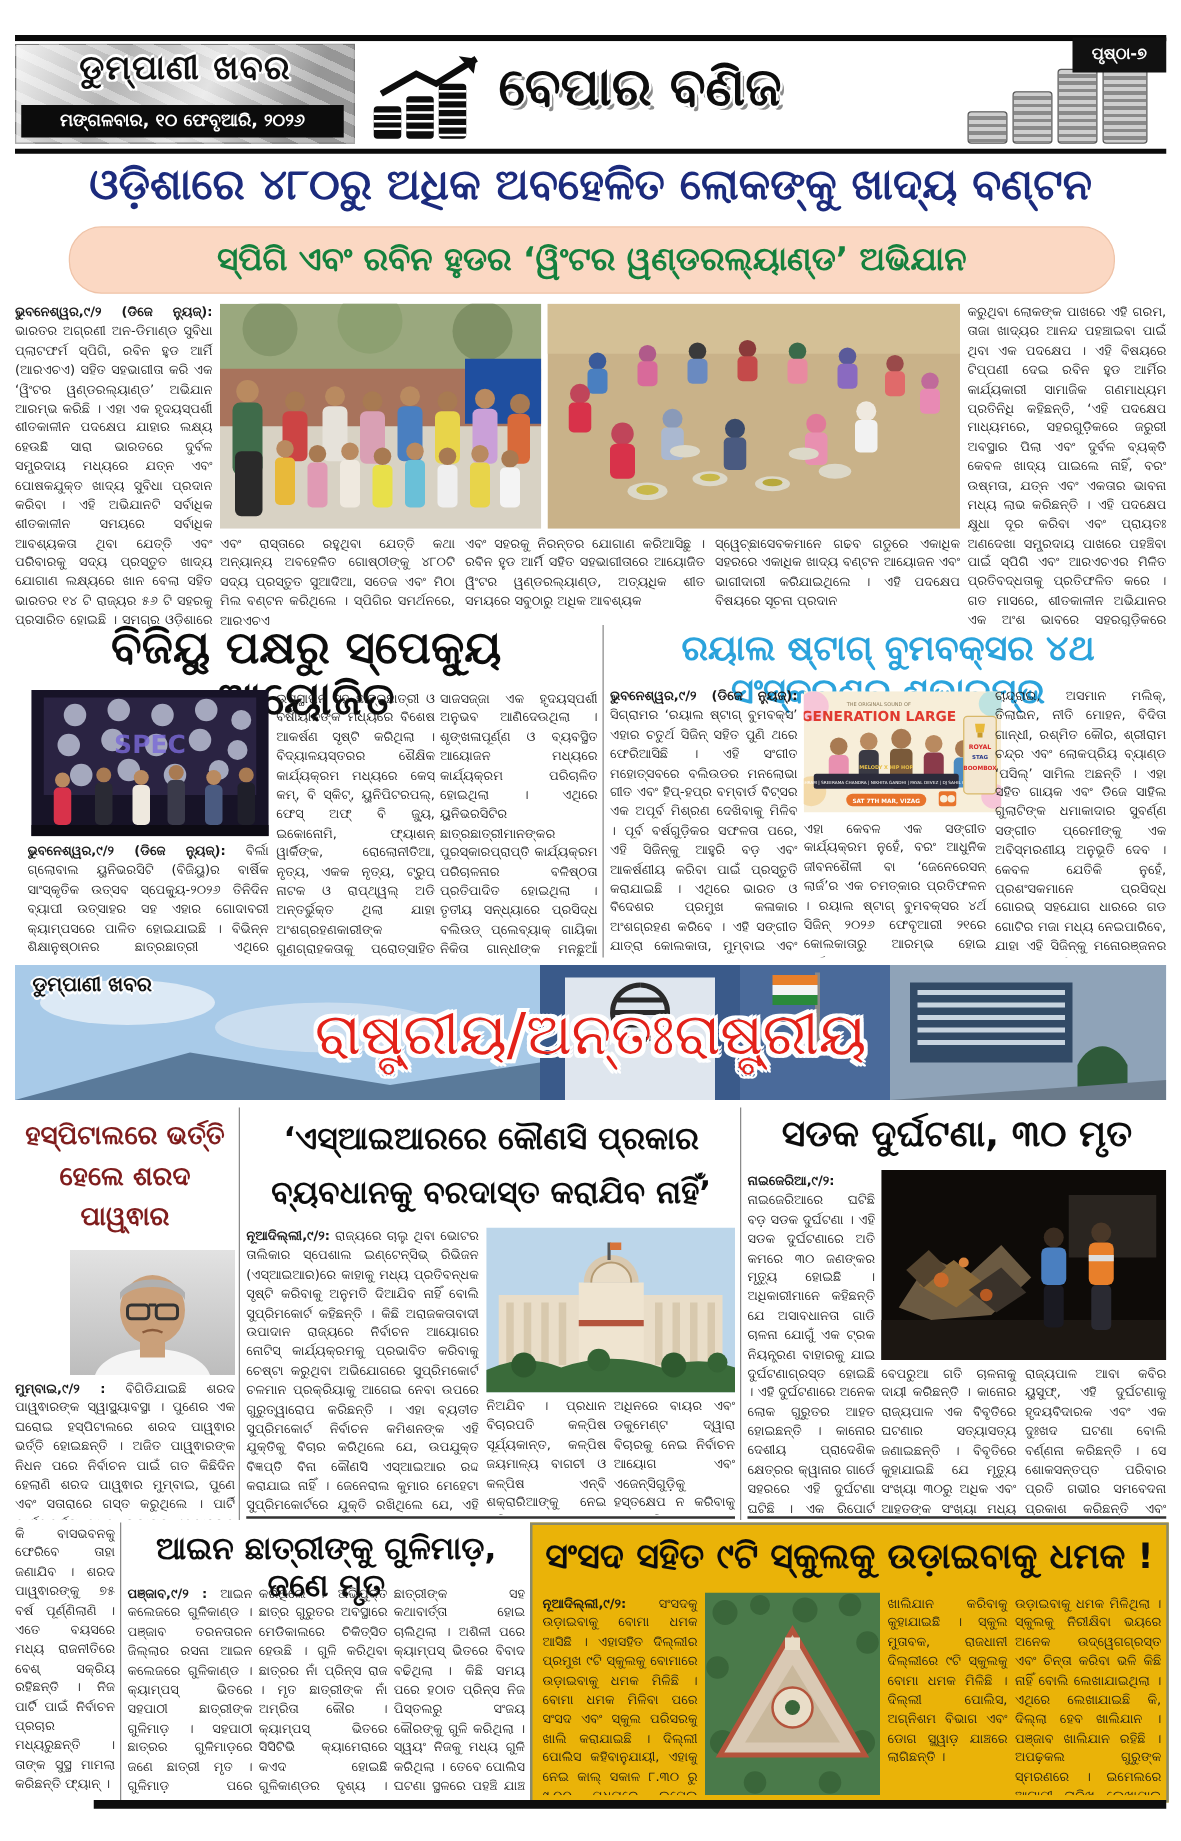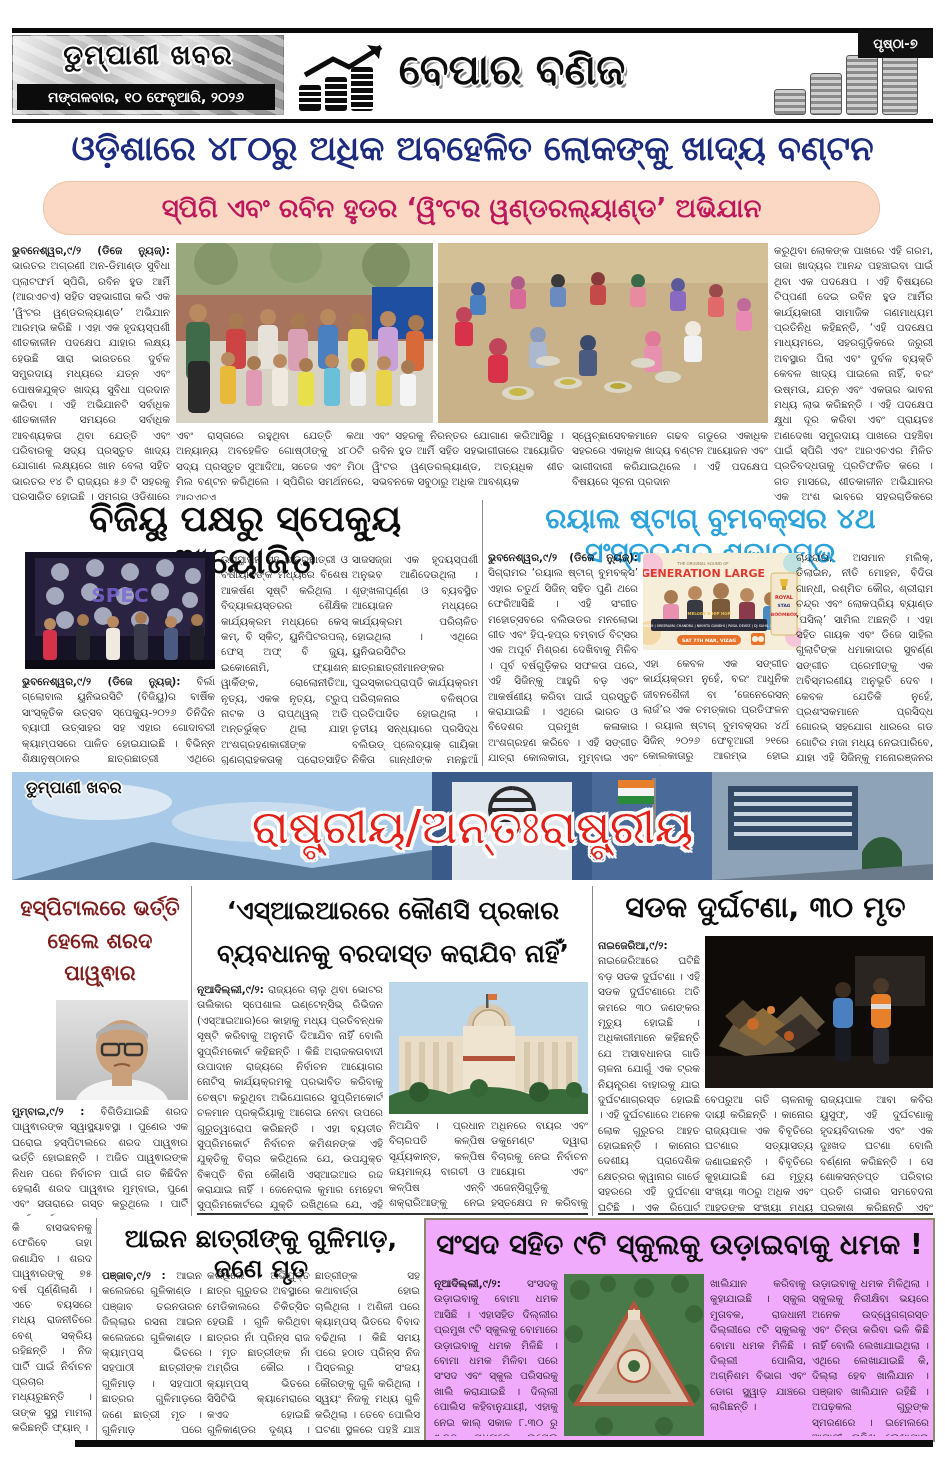--- a/index.html
+++ b/index.html
@@ -22,29 +22,29 @@
      font-size:27px;font-weight:900;color:#101010;letter-spacing:1px;
      text-shadow:-2px 0 #fff,2px 0 #fff,0 -2px #fff,0 2px #fff,2px 2px #fff,-2px 2px #fff;}
   .date-strip{position:absolute;left:5px;bottom:5px;width:258px;height:26px;background:#0c0c0c;
      color:#fff;font-size:14px;font-weight:bold;text-align:center;line-height:26px;}
   .section-title{left:350px;top:44px;width:300px;text-align:center;font-size:42px;font-weight:900;color:#0d0d0d;
      text-shadow:-2px 0 #fff,2px 0 #fff,0 -2px #fff,0 2px #fff,3px 3px 0 #8a8a8a;}
   .page-box{left:858px;top:30px;width:75px;height:28px;background:#111;color:#fff;
      font-size:13px;font-weight:bold;text-align:center;line-height:28px;}
   
   .h1{left:12px;top:128px;width:921px;text-align:center;font-size:34px;font-weight:900;color:#1c2b7d;}
-  .subbox{left:43px;top:181px;width:835px;height:52px;background:#fbd8c3;border:1px solid #efc3a8;
-     border-radius:26px;text-align:center;line-height:52px;font-size:26px;font-weight:900;color:#be185d;}
+  .subbox{left:55px;top:181px;width:835px;height:52px;background:#fbd8c3;border:1px solid #efc3a8;
+     border-radius:26px;text-align:center;line-height:52px;font-size:26px;font-weight:900;color:#15803d;}
   .h2{font-weight:900;text-align:center;color:#0d0d0d;}
   .h-red{font-weight:900;text-align:center;color:#7f1d1d;}
   .h-cyan{font-weight:900;text-align:center;color:#2ba3dc;}
   .photo{display:block;}
   .coinstack{position:absolute;bottom:0;border:1px solid #555;border-radius:3px;
      background:repeating-linear-gradient(#cfcfcf 0 3px,#8a8a8a 3px 6px);}
-  .yellowbox{left:424px;top:1218px;width:511px;height:224px;background:#f0abfc;border:2px solid #8a8a6a;box-sizing:border-box;}
+  .yellowbox{left:424px;top:1218px;width:511px;height:224px;background:#eab308;border:2px solid #8a8a6a;box-sizing:border-box;}
   .bottom-rule{left:75px;top:1440px;width:858px;height:7px;background:#0d0d0d;}
   .band-title{left:12px;top:800px;width:921px;text-align:center;font-size:46px;font-weight:400;color:#e32119;
      text-shadow:-3px 0 #fff,3px 0 #fff,0 -3px #fff,0 3px #fff,3px 3px #fff,-3px 3px #fff,3px -3px #fff,-3px -3px #fff;}
   .band-brand{left:26px;top:778px;font-size:16px;font-weight:900;color:#101010;
      text-shadow:-2px 0 #fff,2px 0 #fff,0 -2px #fff,0 2px #fff;}
 </style>
 </head>
 <body>
 
 <div class="sheet">
@@ -176,21 +176,21 @@
     </g>
   </svg>
 
   <div class="abs body-col" style="left:774px;top:243px;width:159px;height:258px">
     <span>କରୁଥିବା ଲୋକଙ୍କ ପାଖରେ ଏହି ଗରମ, ତାଜା ଖାଦ୍ୟର ଆନନ୍ଦ ପହଞ୍ଚାଇବା ପାଇଁ ଥିବା ଏକ ପଦକ୍ଷେପ । ଏହି ବିଷୟରେ ଟିପ୍ପଣୀ ଦେଇ ରବିନ ହୁଡ ଆର୍ମିର କାର୍ଯ୍ୟକାରୀ ସାମାଜିକ ଗଣମାଧ୍ୟମ ପ୍ରତିନିଧି କହିଛନ୍ତି, ‘ଏହି ପଦକ୍ଷେପ ମାଧ୍ୟମରେ, ସହରଗୁଡ଼ିକରେ ଜରୁରୀ ଅବସ୍ଥାର ପିଲା ଏବଂ ଦୁର୍ବଳ ବ୍ୟକ୍ତି କେବଳ ଖାଦ୍ୟ ପାଇଲେ ନାହିଁ, ବରଂ ଉଷ୍ମତା, ଯତ୍ନ ଏବଂ ଏକତାର ଭାବନା ମଧ୍ୟ ଲାଭ କରିଛନ୍ତି । ଏହି ପଦକ୍ଷେପ କ୍ଷୁଧା ଦୂର କରିବା ଏବଂ ପ୍ରାୟତଃ ଅଣଦେଖା ସମ୍ପ୍ରଦାୟ ପାଖରେ ପହଞ୍ଚିବା ପାଇଁ ସ୍ପିଗି ଏବଂ ଆରଏଚଏର ମିଳିତ ପ୍ରତିବଦ୍ଧତାକୁ ପ୍ରତିଫଳିତ କରେ । ଗତ ମାସରେ, ଶୀତକାଳୀନ ଅଭିଯାନର ଏକ ଅଂଶ ଭାବରେ ସହରଗୁଡ଼ିକରେ ୫,୫୫୦ଟି ସଦ୍ୟ ପ୍ରସ୍ତୁତ ଖାଦ୍ୟ ବଣ୍ଟନ କରାଯାଇଛି ।’</span>
   </div>
   <div class="abs body-col" style="left:176px;top:428px;width:188px;height:72px">
     <span>ଏବଂ ରାସ୍ତାରେ ରହୁଥିବା ଯେତ୍ତି କଥା ଅନ୍ୟାନ୍ୟ ଅବହେଳିତ ଗୋଷ୍ଠୀଙ୍କୁ ୪୮୦ଟି ସଦ୍ୟ ପ୍ରସ୍ତୁତ ସୁଆଦିଆ, ସତେଜ ଏବଂ ମିଠା ମିଲ ବଣ୍ଟନ କରିଥିଲେ । ସ୍ପିଗିର ସମର୍ଥନରେ, ଆରଏଚଏ</span>
   </div>
   <div class="abs body-col" style="left:372px;top:428px;width:192px;height:72px">
-    <span>ଏବଂ ସହରକୁ ନିରନ୍ତର ଯୋଗାଣ କରିଆସିଛୁ । ରବିନ ହୁଡ ଆର୍ମି ସହିତ ସହଭାଗୀତାରେ ଆୟୋଜିତ ୱିଂଟର ୱଣ୍ଡରଲ୍ୟାଣ୍ଡ, ଅତ୍ୟଧିକ ଶୀତ ସଭବନକେ ସବୁଠାରୁ ଅଧିକ ଆବଶ୍ୟକ</span>
+    <span>ଏବଂ ସହରକୁ ନିରନ୍ତର ଯୋଗାଣ କରିଆସିଛୁ । ରବିନ ହୁଡ ଆର୍ମି ସହିତ ସହଭାଗୀତାରେ ଆୟୋଜିତ ୱିଂଟର ୱଣ୍ଡରଲ୍ୟାଣ୍ଡ, ଅତ୍ୟଧିକ ଶୀତ ସମୟରେ ସବୁଠାରୁ ଅଧିକ ଆବଶ୍ୟକ</span>
   </div>
   <div class="abs body-col" style="left:572px;top:428px;width:196px;height:72px">
     <span>ସ୍ୱେଚ୍ଛାସେବକମାନେ ଗଢବ ଗଡୁରେ ଏକାଧିକ ସହରରେ ଏକାଧିକ ଖାଦ୍ୟ ବଣ୍ଟନ ଆୟୋଜନ ଏବଂ ଭାଗୀଦାରୀ କରିଯାଇଥିଲେ । ଏହି ପଦକ୍ଷେପ ବିଷୟରେ ସୂଚନା ପ୍ରଦାନ</span>
   </div>
 
   <div class="abs h2" style="left:12px;top:498px;width:466px;font-size:36px">ବିଜିୟୁ ପକ୍ଷରୁ ସ୍ପେକ୍ୟୁ ଆୟୋଜିତ</div>
 
   <svg class="abs photo" style="left:25px;top:552px" width="190" height="117" viewBox="0 0 190 117">
     <rect width="190" height="117" fill="#171327"></rect>
     <rect x="10" y="6" width="170" height="78" fill="#2a2342"></rect>

